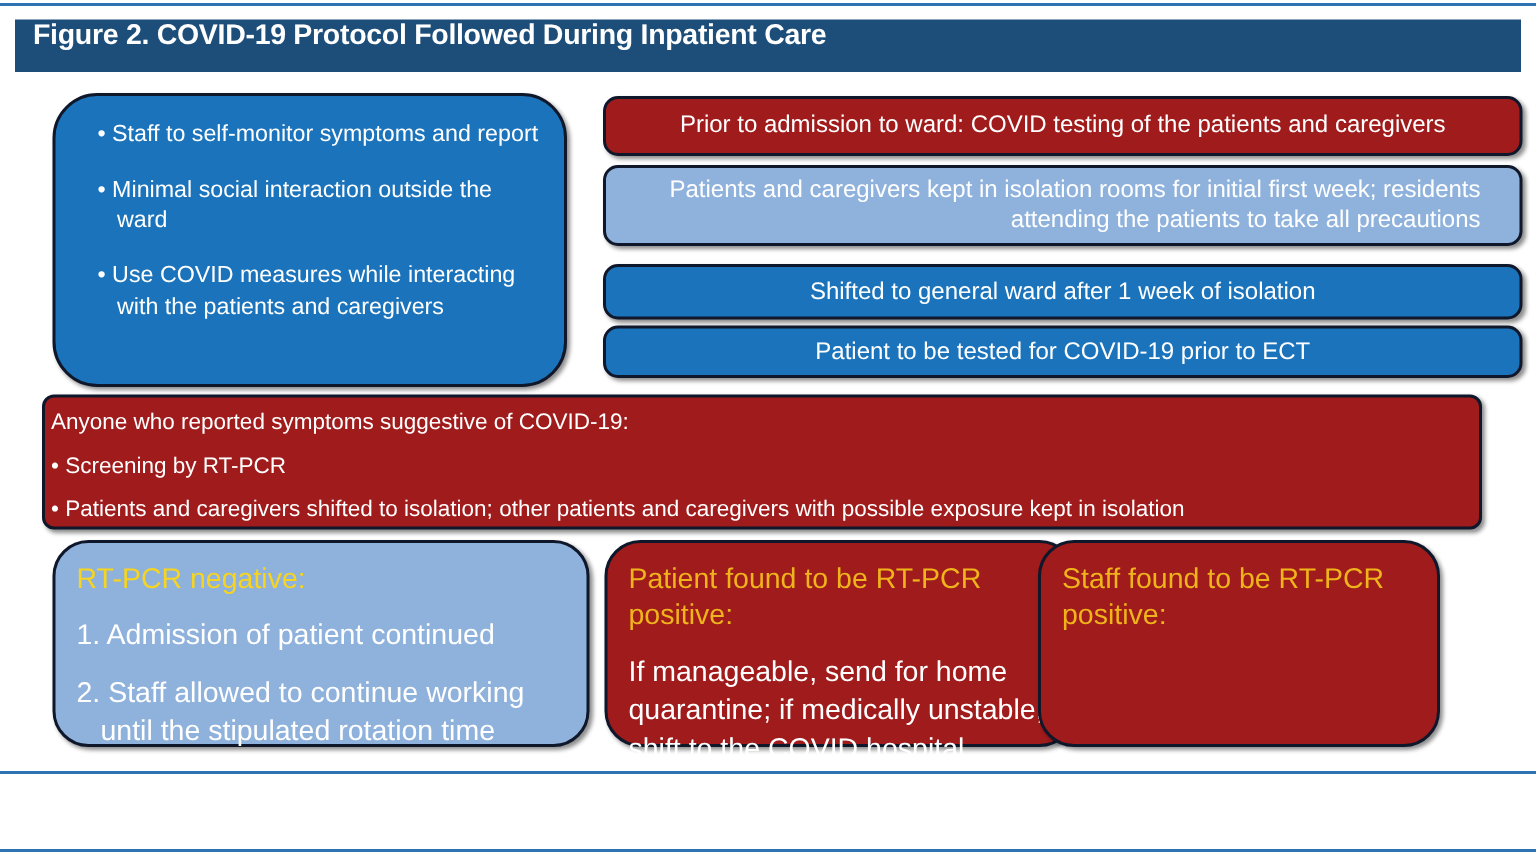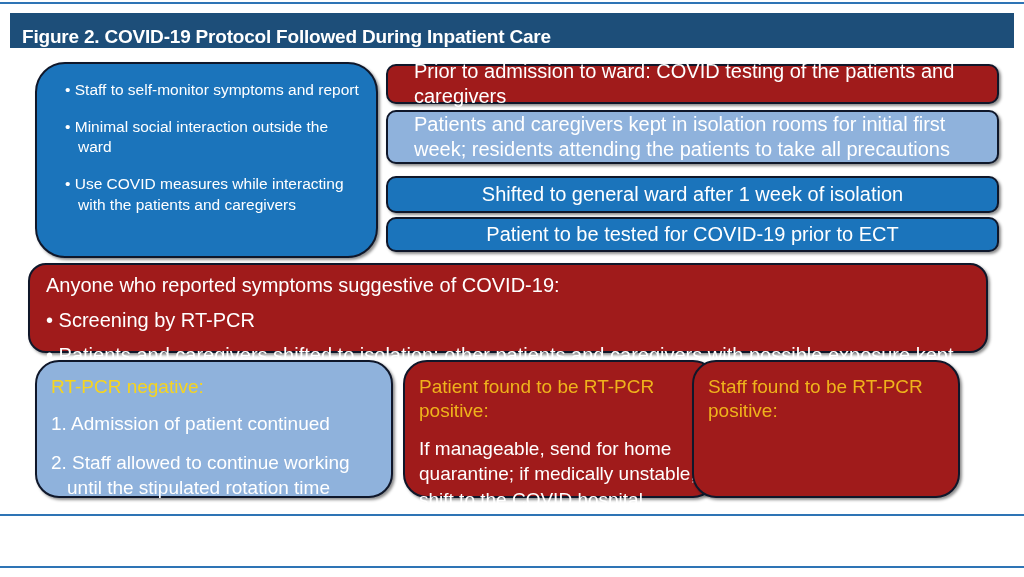--- a/index.html
+++ b/index.html
@@ -8,50 +8,50 @@
     font-family:"Liberation Sans", sans-serif; overflow:hidden;
   }
   .rule { position:absolute; left:0; width:1024px; height:2px; background:var(--line_blue); }
   .rule.top { top:2px; }
   .rule.mid { top:514px; }
   .rule.bottom { top:566px; }
 
   .title-bar {
     position:absolute; left:10px; top:13px; width:1004px; height:35px;
     background:var(--navy); color:#fff; font-weight:bold; font-size:19px;
-    display:flex; align-items:flex-end; padding-left:12px; box-sizing:border-box;
+    display:flex; align-items:flex-start; padding-left:12px; box-sizing:border-box;
     letter-spacing:-0.2px;
   }
 
   .box, .bar {
     position:absolute; box-sizing:border-box; border:2px solid #0f172a;
     box-shadow:2px 2px 3px rgba(0,0,0,0.45); color:#fff;
   }
 
   .staff-box {
     left:35px; top:62px; width:343px; height:196px; border-radius:30px;
     background:var(--blue); padding:16px 12px 0 18px; font-size:15.5px;
   }
   .staff-box ul { margin:0; padding:0 0 0 10px; list-style:none; }
   .staff-box li { text-indent:-13px; padding-left:13px; margin-bottom:17px; line-height:1.3; }
   .staff-box li::before { content:"• "; }
 
   .bar {
-    left:386px; width:613px; border-radius:10px;
+    left:402px; width:613px; border-radius:10px;
     display:flex; align-items:center; justify-content:center;
-    text-align:left; font-size:20px; line-height:1.25; padding:0 26px;
+    text-align:right; font-size:16px; line-height:1.25; padding:0 26px;
   }
   .bar-1 { top:64px;  height:40px; background:var(--dark_red); }
   .bar-2 { top:110px; height:54px; background:var(--light_blue); }
   .bar-3 { top:176px; height:37px; background:var(--blue); }
   .bar-4 { top:217px; height:35px; background:var(--blue); }
 
   .symptoms-box {
-    left:28px; top:263px; width:960px; height:90px; border-radius:18px;
-    background:var(--dark_red); padding:8px 16px; font-size:20px;
+    left:28px; top:263px; width:960px; height:90px; border-radius:8px;
+    background:var(--dark_red); padding:8px 4px; font-size:15px;
   }
   .symptoms-box .line { margin-bottom:11px; line-height:1.2; }
   .symptoms-box .bullet::before { content:"• "; }
 
   .outcome { top:360px; height:138px; border-radius:24px; padding:13px 14px; font-size:19px; }
   .outcome .heading { font-weight:normal; margin-bottom:13px; line-height:1.25; }
   .outcome-negative { left:35px; width:358px; background:var(--light_blue); }
   .outcome-negative .heading { color:var(--yellow_on_blue); }
   .outcome-negative .item { text-indent:-16px; padding-left:16px; margin-bottom:15px; line-height:1.3; }
   .outcome-patient { left:403px; width:314px; background:var(--dark_red); }

